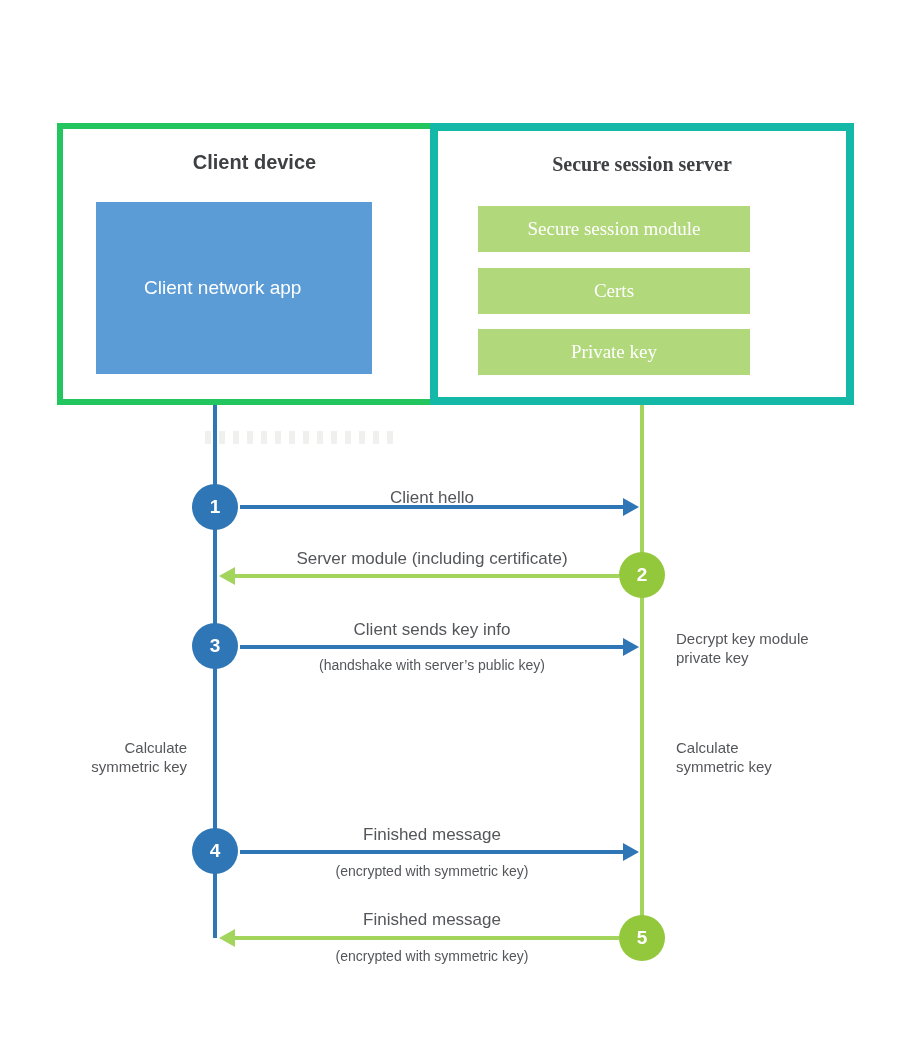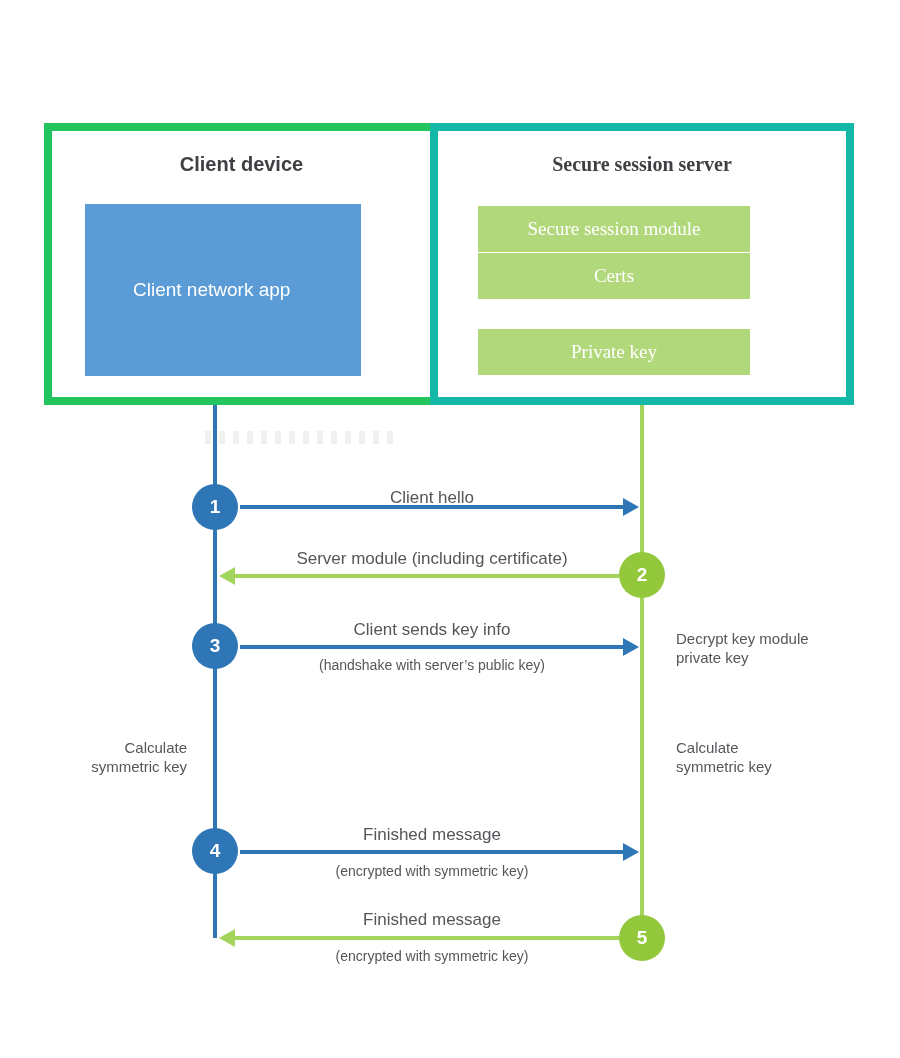--- a/index.html
+++ b/index.html
@@ -6,38 +6,38 @@
   .canvas{
     position:relative;width:900px;height:1058px;background:#ffffff;overflow:hidden;
     font-family:"Liberation Sans","DejaVu Sans",sans-serif;
   }
   .page-title{
     position:absolute;left:36px;top:28px;margin:0;
     font-size:29px;font-weight:300;color:#626366;letter-spacing:0.5px;
   }
   
   .actor-box{position:absolute;top:123px;height:282px;background:#fff;box-sizing:border-box;}
-  .client-box{left:44px;width:395px;border:8px solid #22c55e;}
+  .client-box{left:57px;width:395px;border:6px solid #22c55e;}
   .server-box{left:430px;width:424px;border:8px solid #14b8a6;font-family:Liberation Serif, serif;}
   .box-title{
     position:absolute;left:0;right:0;top:22px;text-align:center;
     font-size:20px;font-weight:bold;color:#3f4043;
   }
   .client-app{
     position:absolute;left:33px;top:73px;width:276px;height:172px;background:#5b9cd6;
     display:flex;align-items:center;justify-content:center;text-align:left;
     color:#ffffff;font-size:19px;line-height:1.45;
   }
   .client-app span{display:block;width:180px;}
   .server-bar{
     position:absolute;left:40px;width:272px;height:46px;background:#b2d87c;
     display:flex;align-items:center;justify-content:center;
     color:#ffffff;font-size:19px;
   }
-  .bar-0{top:75px;} .bar-1{top:122px;} .bar-2{top:198px;}
+  .bar-0{top:75px;} .bar-1{top:137px;} .bar-2{top:198px;}
   
   .lifeline{position:absolute;top:405px;width:4px;height:533px;}
   .lifeline.blue{left:213px;background:#2e76b6;}
   .lifeline.green{left:640px;background:#a3d45c;}
   
   .faint-dashes{
     position:absolute;left:205px;top:431px;width:188px;height:13px;
     background:repeating-linear-gradient(90deg,#f0f0ee 0 6px,transparent 6px 14px);
   }
   

